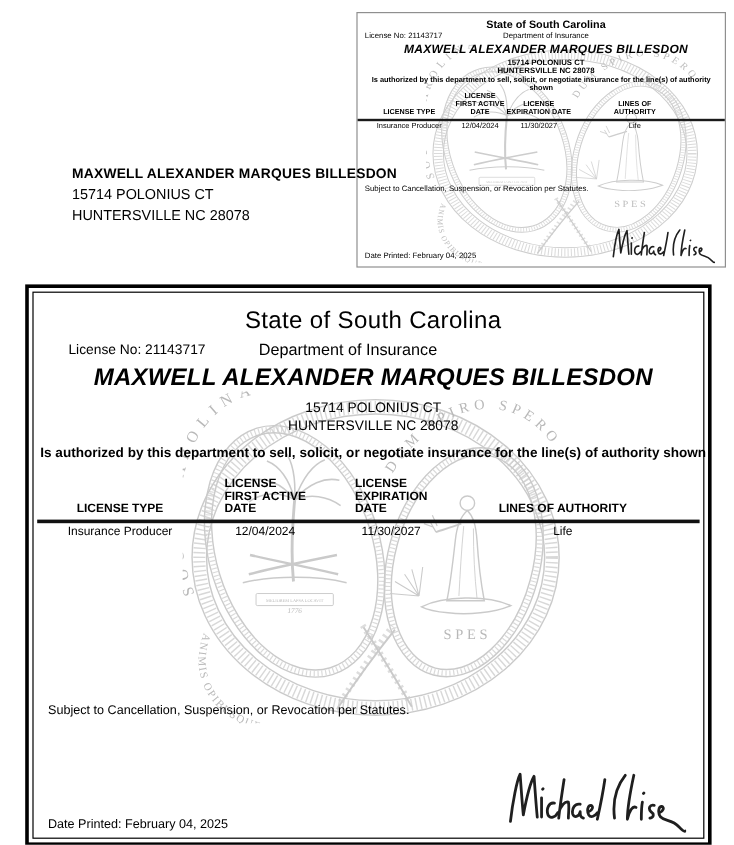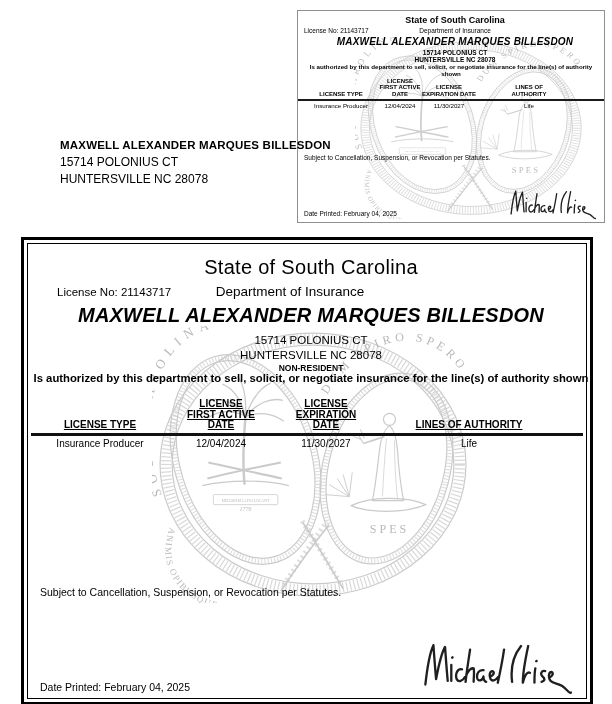--- a/index.html
+++ b/index.html
@@ -38,21 +38,21 @@
   .cert .seal{position:absolute;left:128px;top:86px;width:322px;height:277px;opacity:.95;}
   .t-title{top:16px;font-size:20px;letter-spacing:.3px;}
   .t-license{left:33px;top:46px;font-size:11.5px;}
   .t-dept{left:116px;width:300px;text-align:center;top:44px;font-size:13.5px;}
   .t-name{top:64px;font-size:20px;font-weight:bold;font-style:italic;letter-spacing:.2px;}
   .t-addr1{top:94px;font-size:11.5px;}
   .t-addr2{top:109px;font-size:11.5px;}
   .t-nonres{top:122.5px;font-size:8.5px;font-weight:bold;}
   .t-auth{top:131.5px;font-size:11.3px;font-weight:bold;}
   .t-h{top:156px;height:35px;display:flex;align-items:flex-end;justify-content:center;
-       font-size:10px;font-weight:bold;line-height:10.6px;white-space:pre-line;text-align:center;text-decoration:underline;}
+       font-size:10px;font-weight:bold;line-height:10.6px;white-space:pre-line;}
   .t-rule{top:193px;left:7px;width:552px;height:2.5px;background:#111;}
   .t-r{top:198px;font-size:10px;text-align:center;}
   .t-col1{left:16px;width:120px;} .t-col2{left:137px;width:120px;}
   .t-col3{left:242px;width:120px;}.t-col4{left:355px;width:180px;}
   .t-subject{left:16px;top:346px;font-size:10.5px;}
   .t-sig{left:396px;top:398px;width:152px;}
   .t-date{left:16px;top:441px;font-size:10.5px;}
   .txt{position:absolute;}
 </style>
 </head>
@@ -176,21 +176,20 @@
   <svg class="seal">
       <use href="#sc-seal" width="322" height="277"></use>
     </svg>
 
   <div class="abs ctr t-title txt">State of South Carolina</div>
   <div class="abs t-license txt">License No: 21143717</div>
   <div class="abs t-dept txt">Department of Insurance</div>
   <div class="abs ctr t-name txt">MAXWELL ALEXANDER MARQUES BILLESDON</div>
   <div class="abs ctr t-addr1 txt">15714 POLONIUS CT</div>
   <div class="abs ctr t-addr2 txt">HUNTERSVILLE NC 28078</div>
-  <div class="abs ctr t-nonres txt">NON-RESIDENT</div>
   <div class="abs ctr t-auth txt">Is authorized by this department to sell, solicit, or negotiate insurance for the line(s) of authority shown</div>
 
   <div class="abs t-h t-col1">LICENSE TYPE</div>
   <div class="abs t-h t-col2">LICENSE
 FIRST ACTIVE
 DATE</div>
   <div class="abs t-h t-col3">LICENSE
 EXPIRATION
 DATE</div>
   <div class="abs t-h t-col4">LINES OF AUTHORITY</div>

